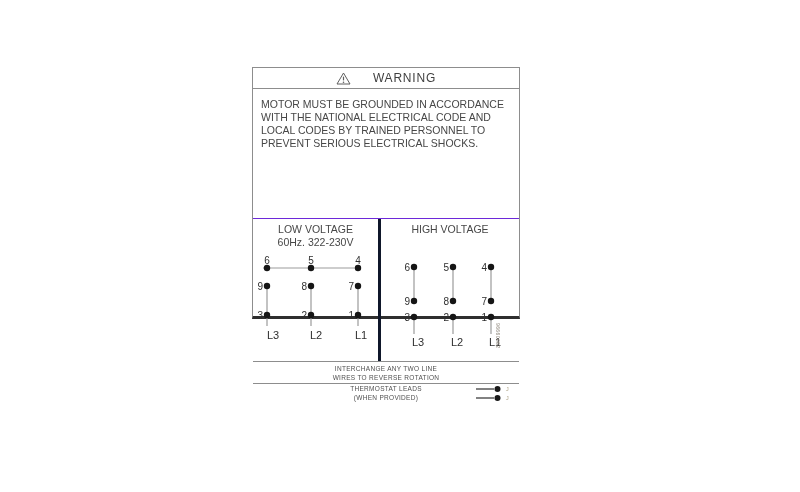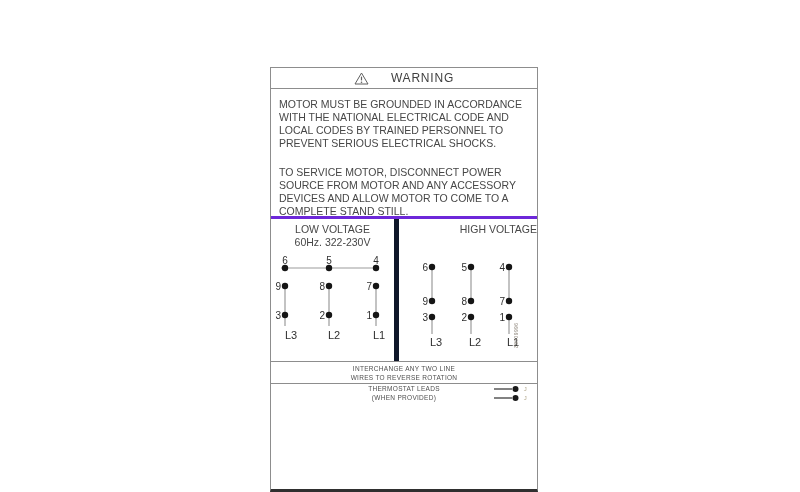--- a/index.html
+++ b/index.html
@@ -1,44 +1,44 @@
 <!DOCTYPE html>
 <html><head>
 <meta charset="utf-8">
 <style>
   html,body{margin:0;padding:0;}
   body{
     width:800px;height:492px;background:#ffffff;position:relative;overflow:hidden;
     font-family:"Liberation Sans", sans-serif;
   }
   .label{
-    position:absolute;left:270px;top:67px;width:268px;height:425px;
+    position:absolute;left:252px;top:67px;width:268px;height:252px;
     box-sizing:border-box;background:#ffffff;
     border:1px solid #8d8d8d;border-bottom:3px solid #2f2f2f;
   }
   
   .hdr{
     height:20px;border-bottom:1px solid #8d8d8d;
     display:flex;align-items:center;justify-content:center;gap:22px;
   }
   .hdr .title{
     font-size:12px;letter-spacing:0.8px;color:#3f3f3f;
   }
   
   .paras{
-    height:130px;box-sizing:border-box;border-bottom:3px solid #6d28d9;
+    height:130px;box-sizing:border-box;border-bottom:1px solid #6d28d9;
     padding:9px 8px 0 8px;font-size:10.5px;line-height:13px;color:#474747;
   }
   .paras p{margin:0 0 16px 0;}
   
   .diagrams{height:143px;box-sizing:border-box;border-bottom:1px solid #8d8d8d;display:flex;}
-  .col-low{width:128px;box-sizing:border-box;border-right:5px solid #0f172a;position:relative;}
+  .col-low{width:128px;box-sizing:border-box;border-right:3px solid #0f172a;position:relative;}
   .col-high{flex:1;position:relative;}
   .diag-title{position:relative;z-index:2;text-align:center;font-size:10.5px;line-height:13px;padding-top:4px;color:#474747;}
-  .diag-title.hv{line-height:12px;text-align:right;}
+  .diag-title.hv{line-height:12px;}
   .diag-svg{position:absolute;left:0;top:0;z-index:1;}
   .diag-svg text{font-family:"Liberation Sans",sans-serif;font-size:10px;fill:#2f2f2f;}
   .diag-svg text.Llbl{font-size:11px;}
   .diag-svg line{stroke:#9b9b9b;stroke-width:1.2;}
   .diag-svg circle{fill:#151515;}
   .partnum{
     position:absolute;left:120px;top:104px;width:28px;
     transform:rotate(90deg);transform-origin:0 0;
     font-size:5px;letter-spacing:0.4px;color:#8f877c;white-space:nowrap;z-index:2;
   }
@@ -63,21 +63,20 @@
     <svg width="15" height="13" viewBox="0 0 15 13">
       <polygon points="7.5,1 14,12 1,12" fill="none" stroke="#5f5f5f" stroke-width="1"></polygon>
       <line x1="7.5" y1="4.6" x2="7.5" y2="8.4" stroke="#5f5f5f" stroke-width="1.2"></line>
       <circle cx="7.5" cy="10.2" r="0.8" fill="#5f5f5f"></circle>
     </svg>
     <span class="title">WARNING</span>
   </div>
 
   <div class="paras">
     <p>MOTOR MUST BE GROUNDED IN ACCORDANCE WITH THE NATIONAL ELECTRICAL CODE AND LOCAL CODES BY TRAINED PERSONNEL TO PREVENT SERIOUS ELECTRICAL SHOCKS.</p>
-    <p>TO SERVICE MOTOR, DISCONNECT POWER SOURCE FROM MOTOR AND ANY ACCESSORY DEVICES AND ALLOW MOTOR TO COME TO A COMPLETE STAND STILL.</p>
   </div>
 
   <div class="diagrams">
 
     <div class="col-low">
       <div class="diag-title">
         <div>LOW VOLTAGE</div>
         <div>60Hz. 322-230V</div>
       </div>
       <svg class="diag-svg" width="127" height="143" viewBox="0 0 127 143">

